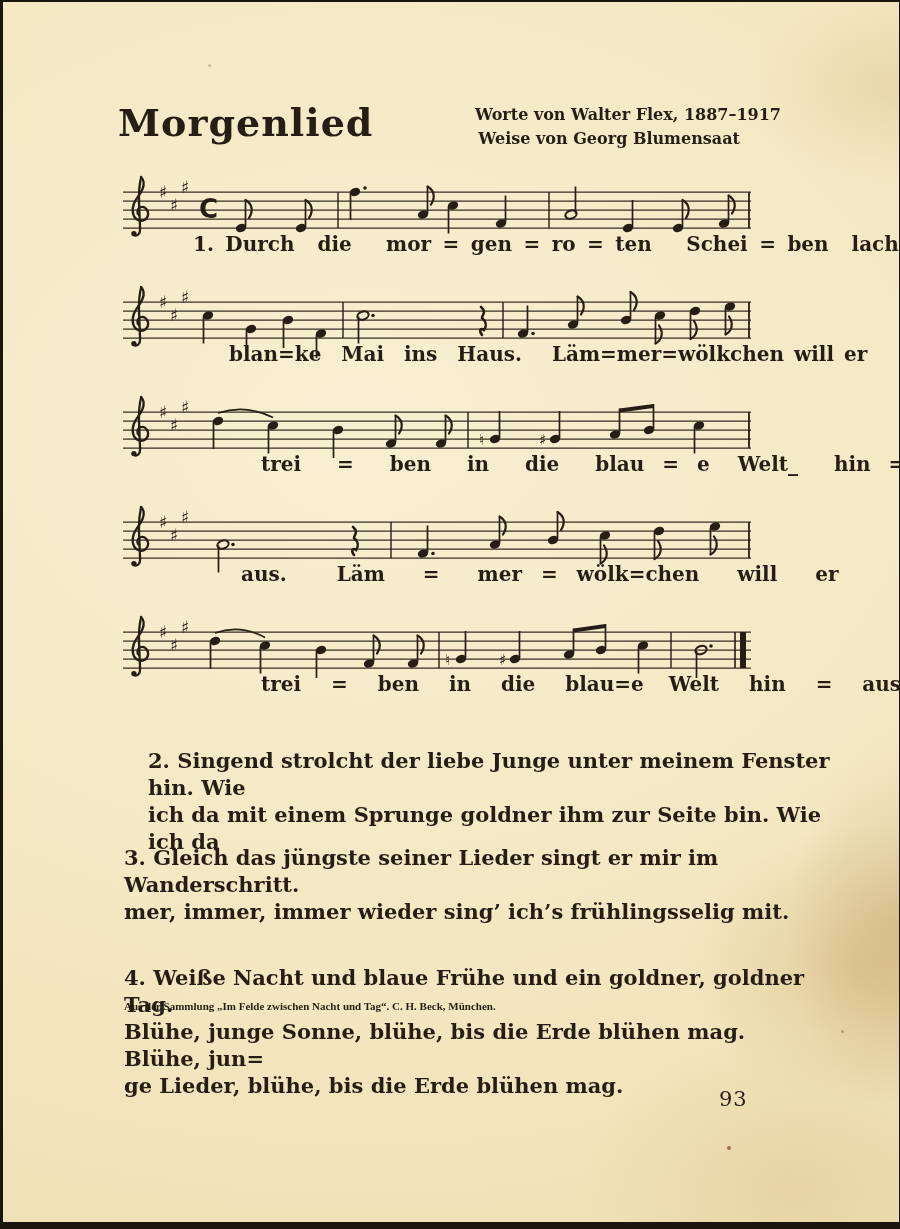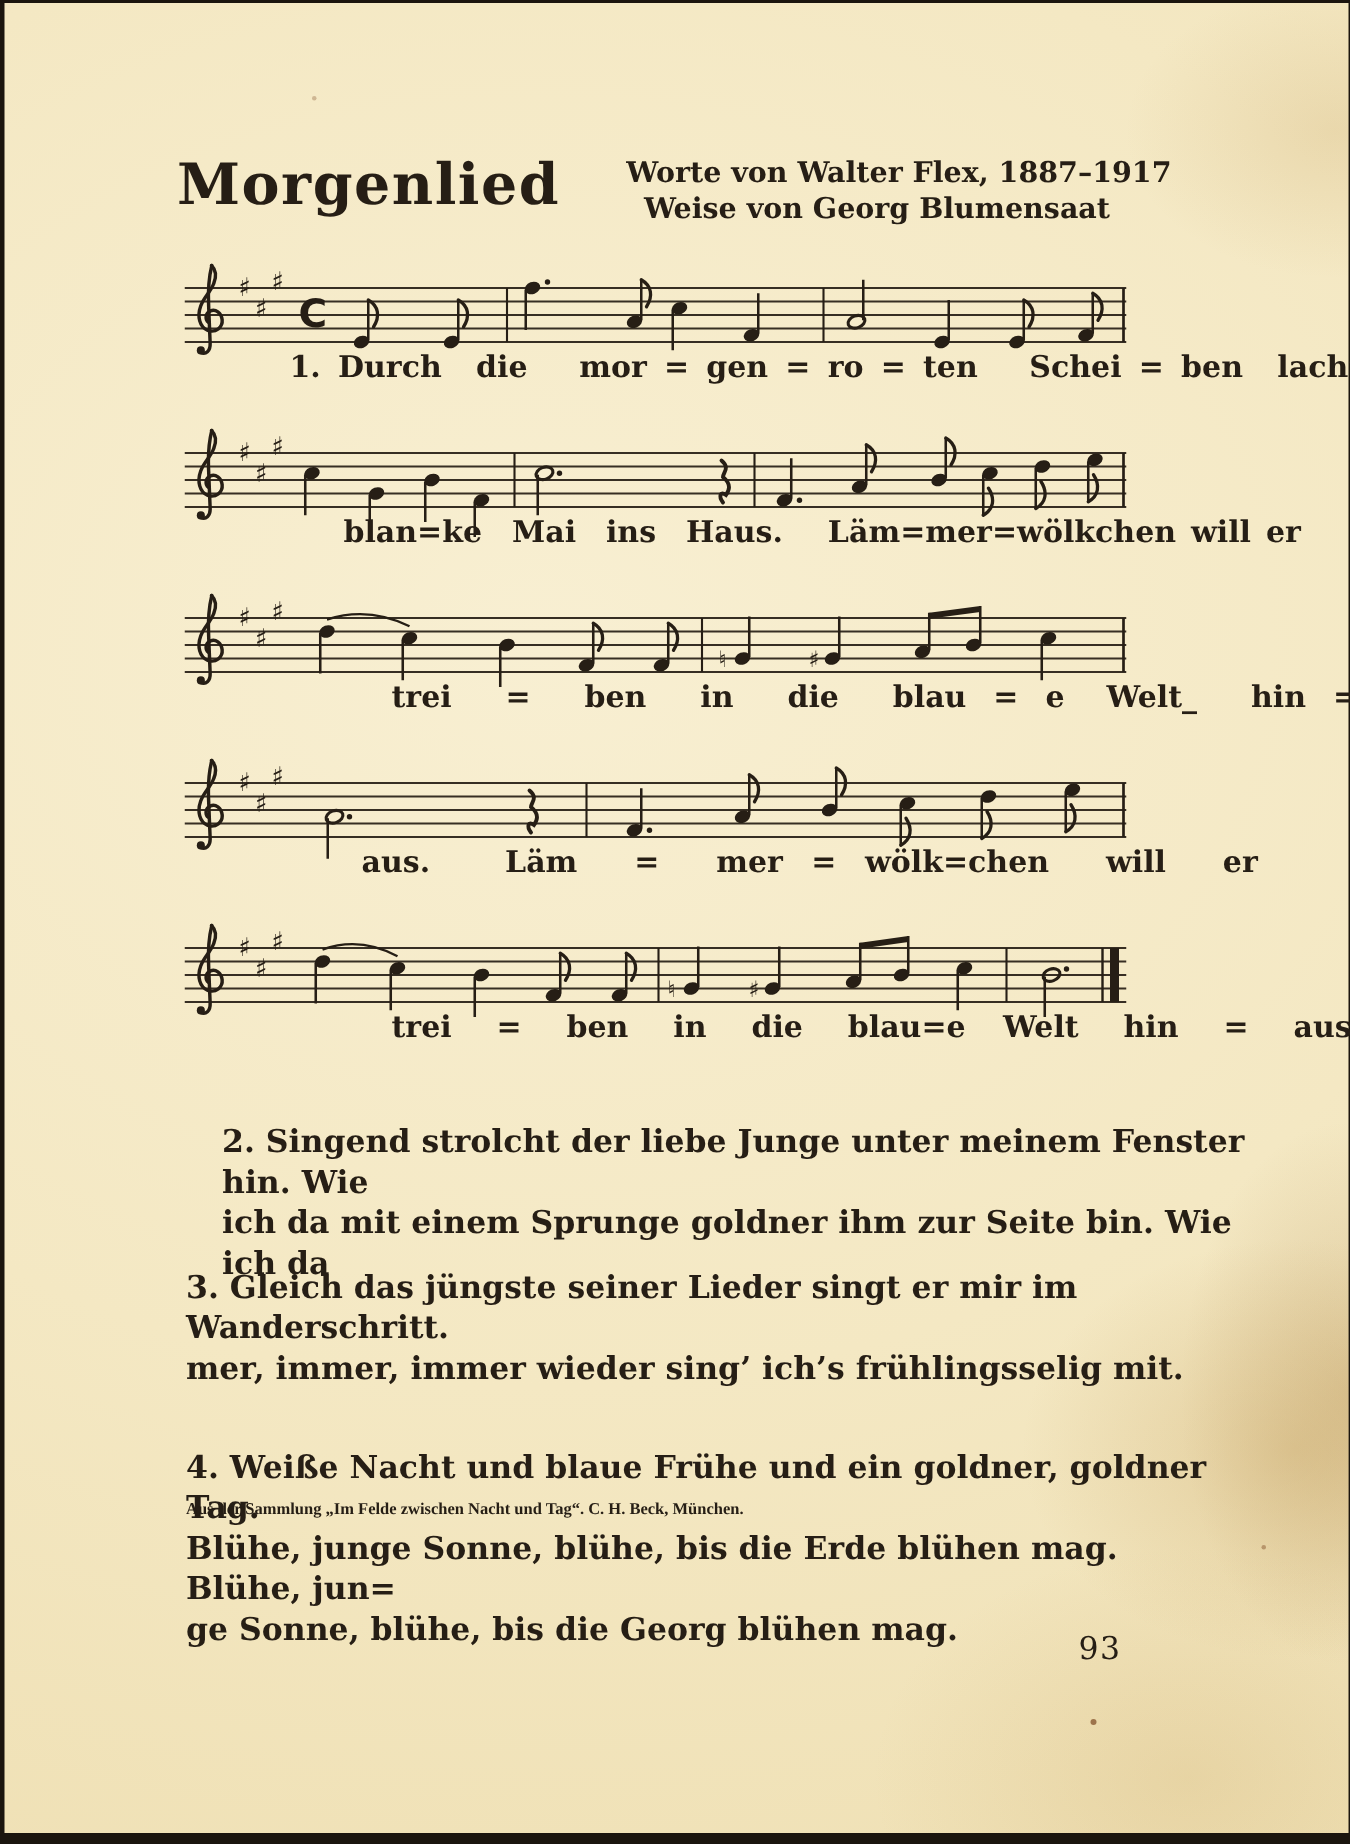--- a/index.html
+++ b/index.html
@@ -18,21 +18,21 @@
       radial-gradient(1200px 900px at 40% 35%, #f8efd2 0%, #f4e8c3 55%, #efe0b4 100%);
     color:#261e15;
   }
   .speck{position:absolute;border-radius:50%;background:#8a5a33;opacity:.8;}
   .title{
     position:absolute;left:115px;top:98px;
     font-size:38px;font-weight:bold;letter-spacing:1px;
   }
   .credits{
     position:absolute;right:118px;top:101px;text-align:right;
-    font-size:19px;font-weight:bold;line-height:24px;
+    font-size:16px;font-weight:bold;line-height:24px;
   }
   .credits .l2{padding-right:41px;}
   .system{position:absolute;left:120px;width:628px;}
   .lyric{
     position:absolute;left:120px;width:640px;height:26px;
     font-size:20px;font-weight:bold;white-space:pre;
   }
   .verse{
     position:absolute;left:121px;width:690px;
     font-size:21px;font-weight:bold;line-height:27px;
@@ -399,21 +399,21 @@
         <div>2. Singend strolcht der liebe Junge unter meinem Fenster hin. Wie</div>
         <div>ich da mit einem Sprunge goldner ihm zur Seite bin. Wie ich da</div>
       </div>
       <div class="verse" style="top: 842px;">
         <div>3. Gleich das jüngste seiner Lieder singt er mir im Wanderschritt.</div>
         <div>mer, immer, immer wieder sing’ ich’s frühlingsselig mit.</div>
       </div>
       <div class="verse" style="top: 962px;">
         <div>4. Weiße Nacht und blaue Frühe und ein goldner, goldner Tag.</div>
         <div>Blühe, junge Sonne, blühe, bis die Erde blühen mag. Blühe, jun=</div>
-        <div>ge Sonne, blühe, bis die Georg blühen mag.</div>
+        <div>ge Lieder, blühe, bis die Erde blühen mag.</div>
       </div>
     </div>
 
   <div class="source">Aus der Sammlung „Im Felde zwischen Nacht und Tag“. C. H. Beck, München.</div>
   <div class="pagenum">93</div>
 
   <div class="speck" style="left:724px;top:1144px;width:4px;height:4px;"></div>
   <div class="speck" style="left:838px;top:1028px;width:3px;height:3px;opacity:.5;"></div>
   <div class="speck" style="left:205px;top:62px;width:3px;height:3px;opacity:.35;"></div>
 <div class="lyric" style="top: 230px; padding-left: 70px; word-spacing: 4.5px;">1. Durch  die   mor = gen = ro = ten   Schei = ben  lacht der</div>

